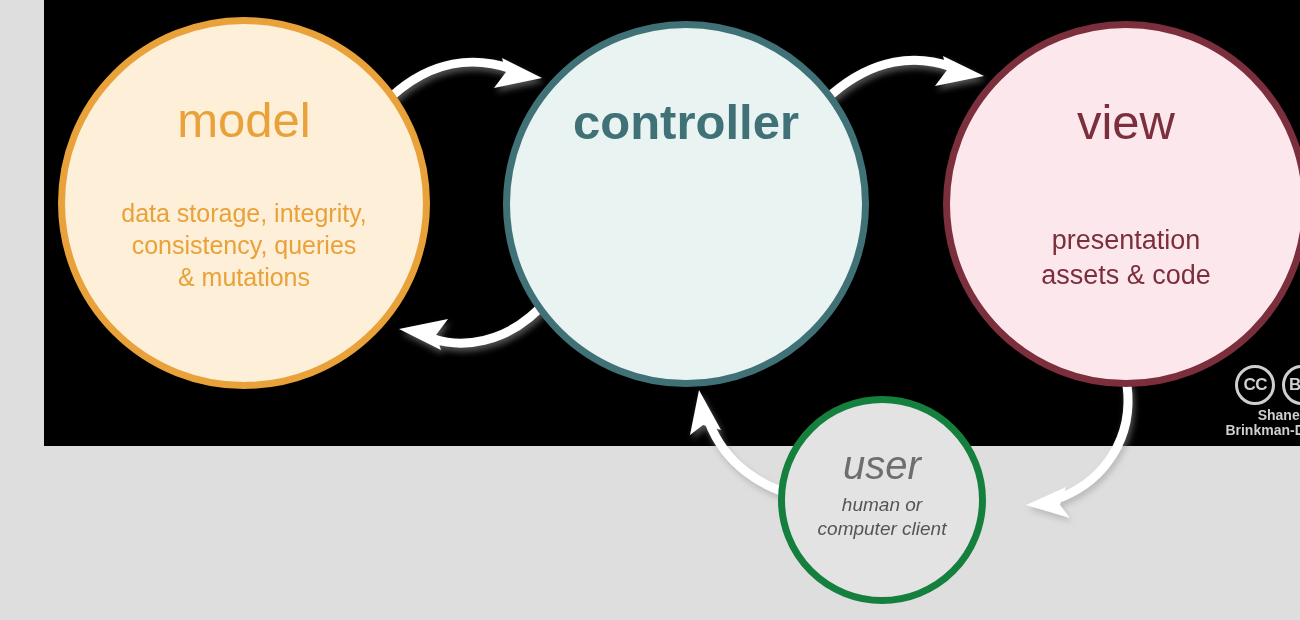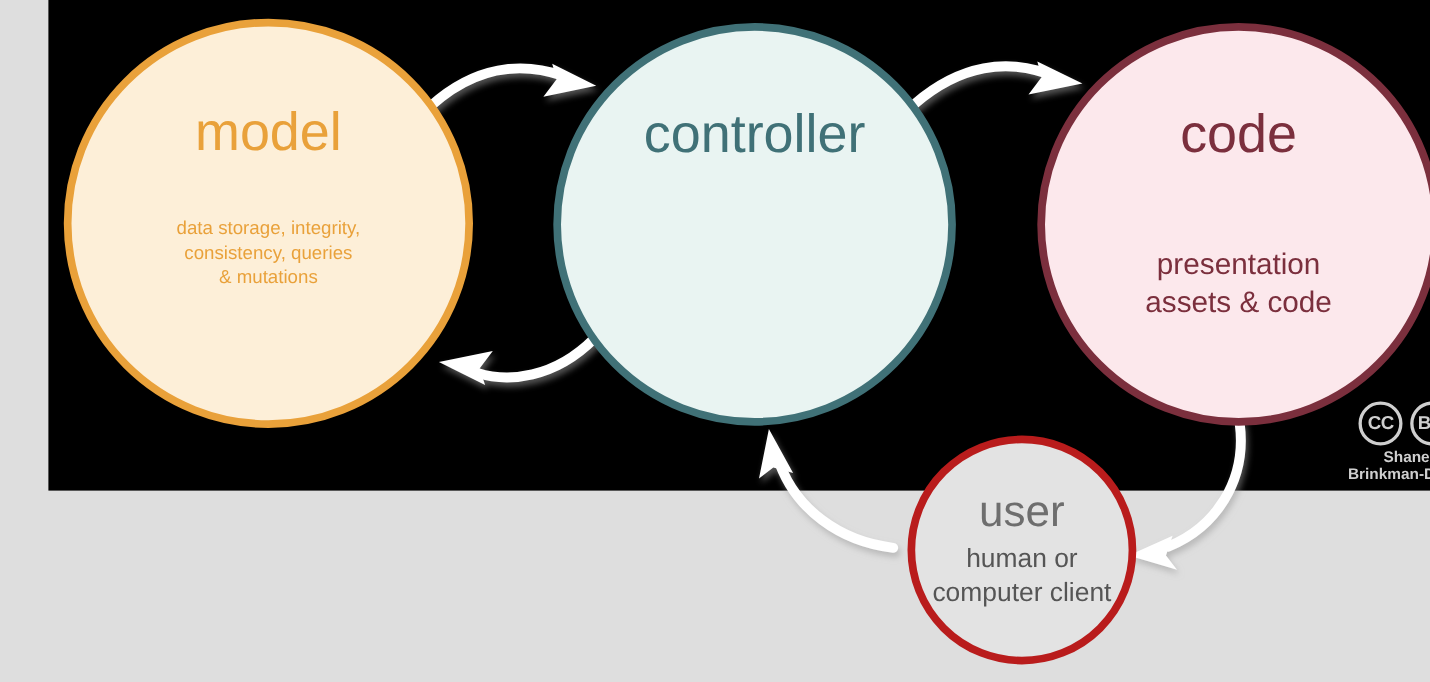--- a/index.html
+++ b/index.html
@@ -50,39 +50,40 @@
     height: 372px;
     background: #fdefd8;
     border: 7px solid #e9a13a;
   }
   #node-model .title {
     font-size: 49px;
     color: #e9a13a;
     margin-top: 72px;
   }
   #node-model .desc {
-    font-size: 17px;
+    font-size: 25px;
     color: #e9a13a;
     margin-top: 52px;
     text-align: center;
   }
 
   
   #node-controller {
     left: 459px;
     top: 21px;
     width: 366px;
     height: 366px;
     background: #e9f4f2;
     border: 7px solid #407177;
   }
   #node-controller .title {
     font-size: 49px;
     color: #407177;
     margin-top: 70px;
+    font-weight: bold;
   }
   #node-controller .desc {
     font-size: 20.5px;
     color: #407177;
     margin-top: 50px;
   }
 
   
   #node-view {
     left: 899px;
@@ -98,34 +99,35 @@
     margin-top: 70px;
   }
   #node-view .desc {
     font-size: 27px;
     color: #7b2f3d;
     margin-top: 76px;
   }
 
   
   #node-user {
-    left: 781px;
+    left: 734px;
     top: 396px;
     width: 208px;
     height: 208px;
     background: #e3e3e3;
-    border: 7px solid #b91c1c;
+    border: 7px solid #15803d;
+    font-style: italic;
   }
   #node-user .title {
     font-size: 40px;
     color: #6e6e6e;
     margin-top: 42px;
   }
   #node-user .desc {
-    font-size: 24px;
+    font-size: 19px;
     color: #555555;
     margin-top: 8px;
   }
 
   
   #arrows {
     position: absolute;
     left: 0;
     top: 0;
     width: 1300px;
@@ -215,21 +217,21 @@
     <div class="desc">data storage, integrity,
 consistency, queries
 &amp; mutations</div>
   </div>
 
   <div class="node" id="node-controller">
     <div class="title">controller</div>
   </div>
 
   <div class="node" id="node-view">
-    <div class="title">code</div>
+    <div class="title">view</div>
     <div class="desc">presentation
 assets &amp; code</div>
   </div>
 
   <div class="node" id="node-user">
     <div class="title">user</div>
     <div class="desc">human or
 computer client</div>
   </div>
 

